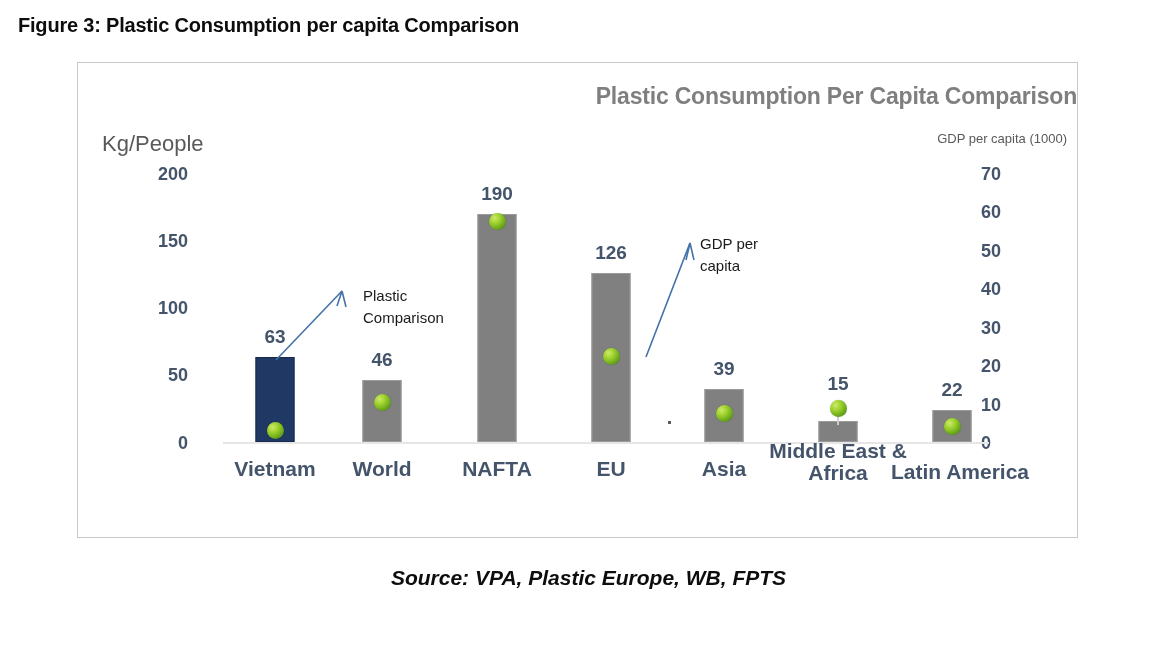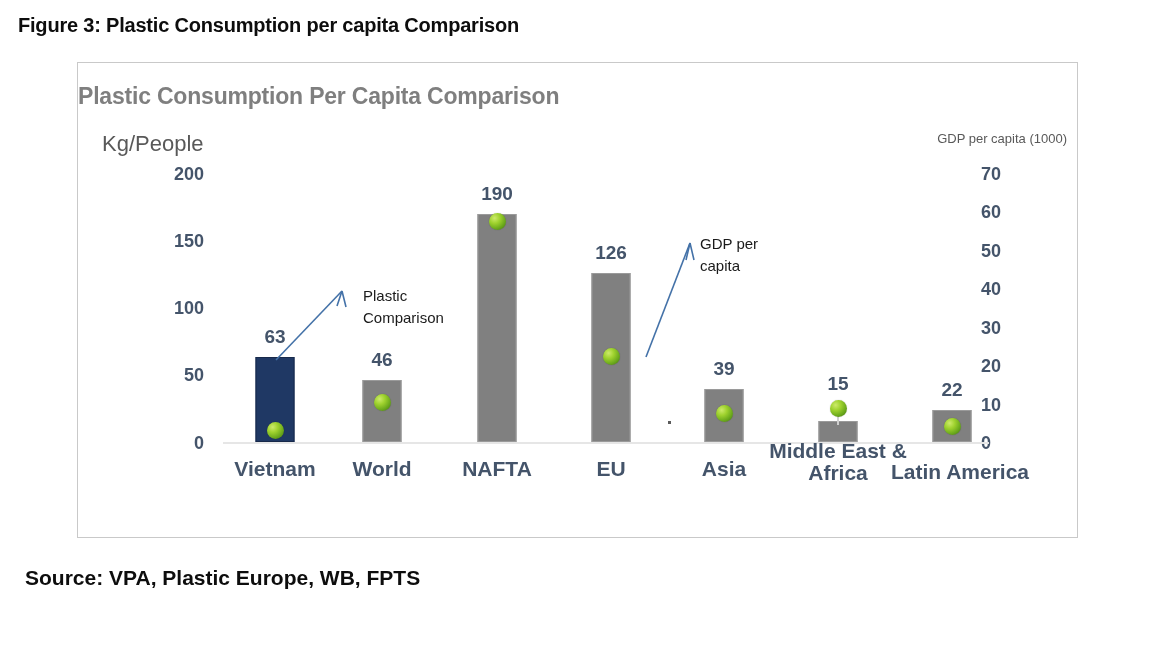--- a/index.html
+++ b/index.html
@@ -28,21 +28,21 @@
     position: absolute;
     left: 77px; top: 62px;
     width: 1001px; height: 476px;
     border: 1px solid #c9c9c9;
     background: #ffffff;
   }
 
   #chart-title {
     position: absolute;
     left: 0; right: 0; top: 20px;
-    text-align: left;
+    text-align: right;
     font-size: 23px;
     font-weight: bold;
     color: #7f7f7f;
     letter-spacing: -0.2px;
   }
 
   #axis-label-left {
     position: absolute;
     left: 24px; top: 68px;
     font-size: 22px;
@@ -69,21 +69,21 @@
     background: #e6e6e6;
   }
 
   .tick {
     position: absolute;
     font-size: 18px;
     font-weight: bold;
     color: #44546a;
     line-height: 1;
   }
-  .tick-left  { right: 0; text-align: right; }
+  .tick-left  { right: 16px; text-align: right; }
   .tick-right { left: 0;  text-align: left; }
 
   #ticks-left  { position: absolute; left: 18px;  top: 110px; width: 108px; height: 270px; }
   #ticks-right { position: absolute; left: 903px; top: 110px; width: 70px;  height: 270px; }
 
   
   .bar-group {
     position: absolute;
     bottom: 0;
     width: 104px;
@@ -163,21 +163,23 @@
     position: absolute;
     left: 590px; top: 358px;
     width: 3px; height: 3px;
     background: #5b5b5b;
   }
 
   
   #source-note {
     position: absolute;
     left: 0; right: 0; top: 566px;
+    text-align: center;
     font-size: 21px;
+    font-style: italic;
     font-weight: 600;
     color: #0d0d0d;
     padding-left: 25px;
   }
 </style>
 </head>
 <body>
 
 <div id="figure-caption">Figure 3: Plastic Consumption per capita Comparison</div>
 

